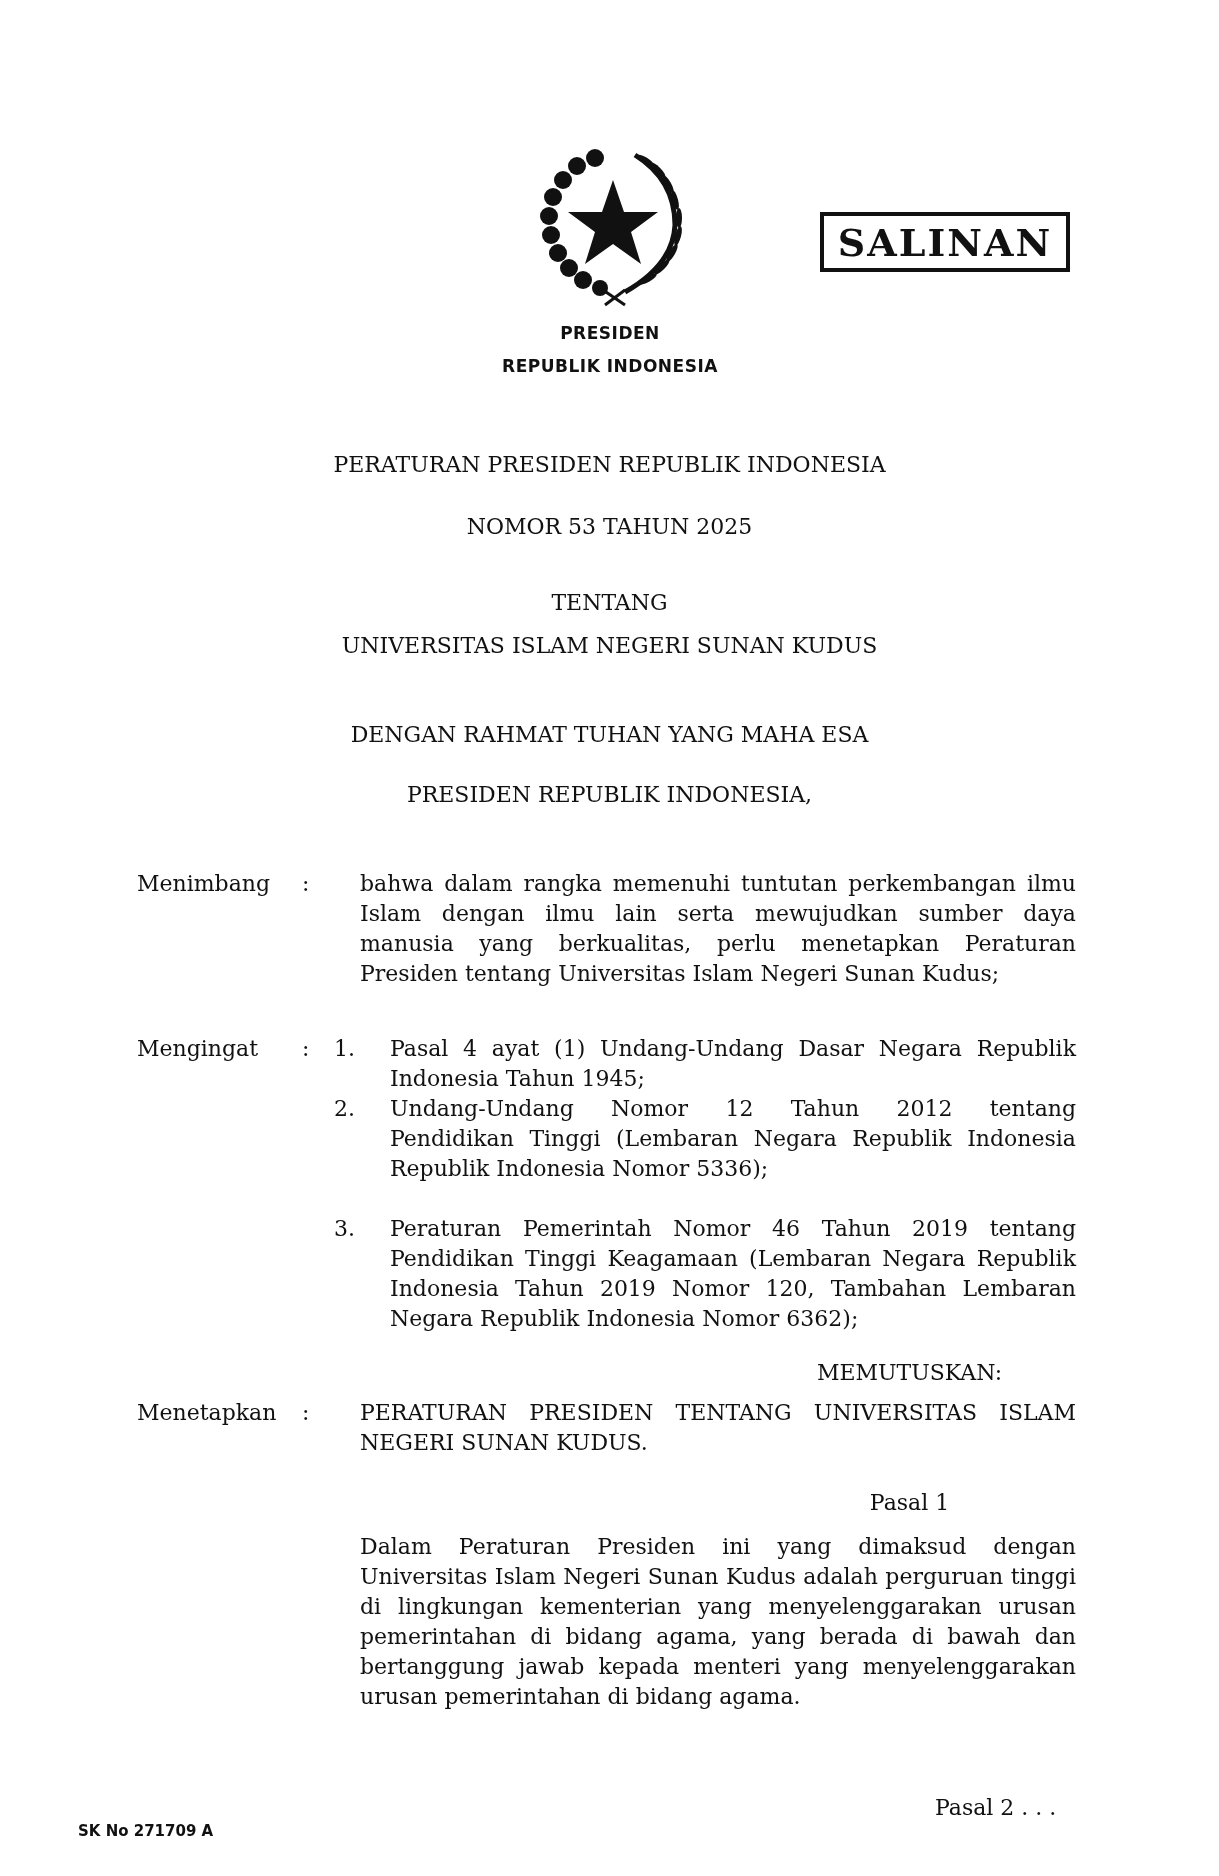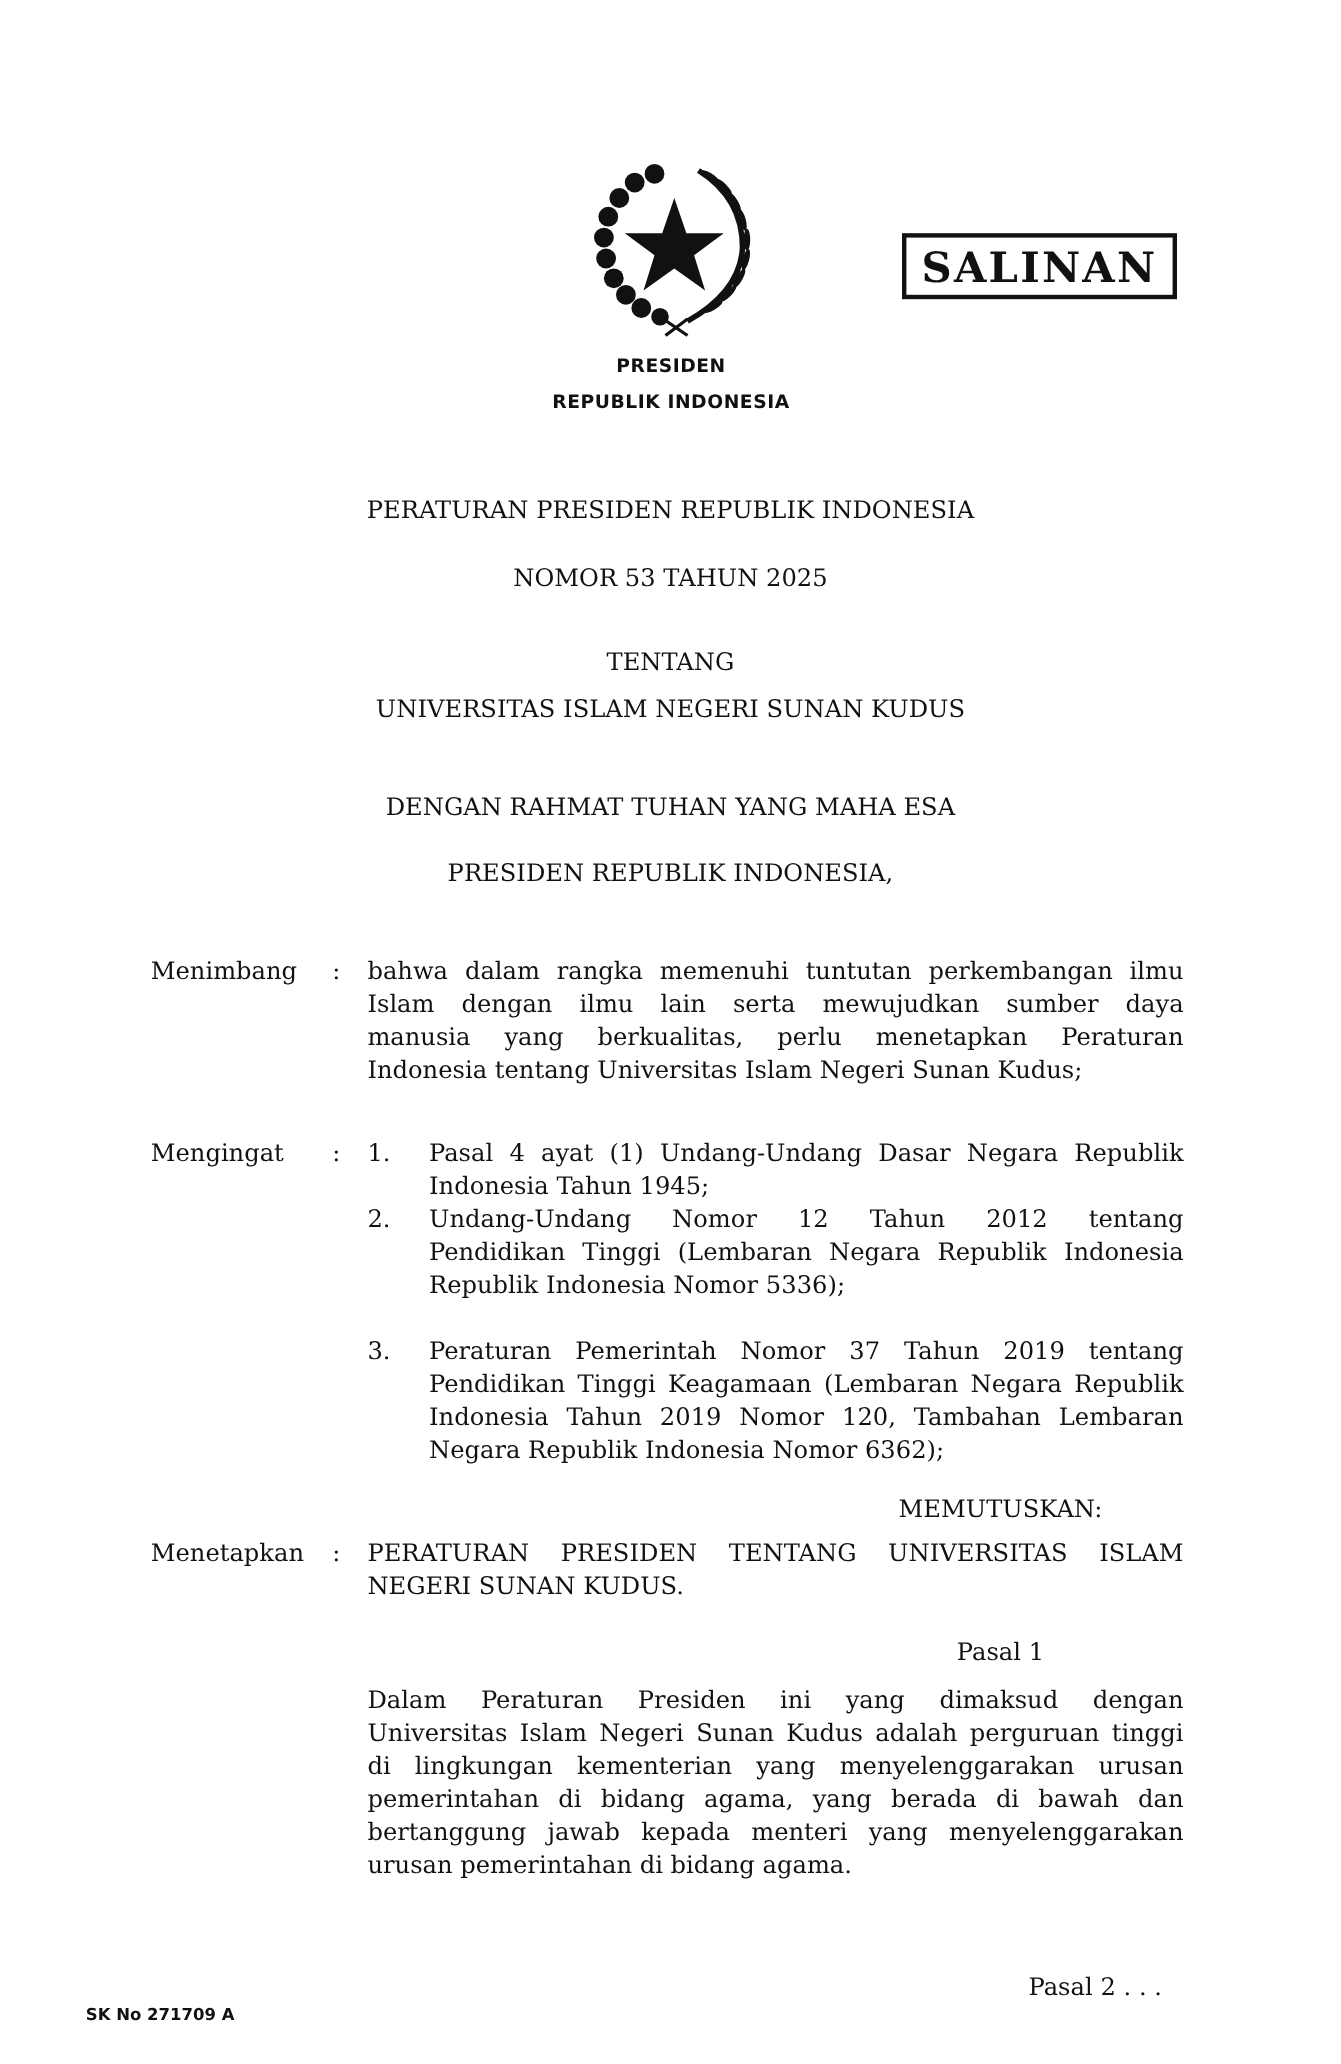--- a/index.html
+++ b/index.html
@@ -27,21 +27,21 @@
       font-size: 22px;
     }
     .label {
       position: absolute; left: 137px; font-size: 22px;
     }
     .colon { position: absolute; left: 302px; font-size: 22px; }
     .para {
       position: absolute; left: 334px; width: 742px;
       font-size: 22px; line-height: 30px; text-align: justify;
     }
-    .para .ln { display: block; text-align: justify; text-align-last: justify; }
+    .para .ln { display: block; text-align: justify; text-align-last: justify; margin-left: 26px; }
     .para .ln.last { text-align-last: left; }
     .num { position: absolute; left: 334px; font-size: 22px; }
     .item { position: absolute; left: 390px; width: 686px; font-size: 22px; line-height: 30px; }
     .item .ln { display: block; text-align: justify; text-align-last: justify; }
     .item .ln.last { text-align-last: left; }
     .footer-left {
       position: absolute; left: 78px; top: 1822px;
       font-family: "DejaVu Sans", "Liberation Sans", sans-serif; font-weight: bold; font-size: 15px;
     }
     .footer-right { position: absolute; left: 935px; top: 1795px; font-size: 22px; }
@@ -97,42 +97,42 @@
 <div class="center-line" style="top:633px;">UNIVERSITAS ISLAM NEGERI SUNAN KUDUS</div>
 <div class="center-line" style="top:722px;">DENGAN RAHMAT TUHAN YANG MAHA ESA</div>
 <div class="center-line" style="top:782px;">PRESIDEN REPUBLIK INDONESIA,</div>
 
 <div class="label" style="top:871px;">Menimbang</div>
 <div class="colon" style="top:871px;">:</div>
 <div class="para" style="top:869px;">
   <span class="ln">bahwa dalam rangka memenuhi tuntutan perkembangan ilmu</span>
   <span class="ln">Islam dengan ilmu lain serta mewujudkan sumber daya</span>
   <span class="ln">manusia yang berkualitas, perlu menetapkan Peraturan</span>
-  <span class="ln last">Indonesia tentang Universitas Islam Negeri Sunan Kudus;</span>
+  <span class="ln last">Presiden tentang Universitas Islam Negeri Sunan Kudus;</span>
 </div>
 
 <div class="label" style="top:1036px;">Mengingat</div>
 <div class="colon" style="top:1036px;">:</div>
 
 <div class="num" style="top:1036px;">1.</div>
 <div class="item" style="top:1034px;">
   <span class="ln">Pasal 4 ayat (1) Undang-Undang Dasar Negara Republik</span>
   <span class="ln last">Indonesia Tahun 1945;</span>
 </div>
 
 <div class="num" style="top:1096px;">2.</div>
 <div class="item" style="top:1094px;">
   <span class="ln">Undang-Undang Nomor 12 Tahun 2012 tentang</span>
   <span class="ln">Pendidikan Tinggi (Lembaran Negara Republik Indonesia</span>
   <span class="ln last">Republik Indonesia Nomor 5336);</span>
 </div>
 
 <div class="num" style="top:1216px;">3.</div>
 <div class="item" style="top:1214px;">
-  <span class="ln">Peraturan Pemerintah Nomor 37 Tahun 2019 tentang</span>
+  <span class="ln">Peraturan Pemerintah Nomor 46 Tahun 2019 tentang</span>
   <span class="ln">Pendidikan Tinggi Keagamaan (Lembaran Negara Republik</span>
   <span class="ln">Indonesia Tahun 2019 Nomor 120, Tambahan Lembaran</span>
   <span class="ln last">Negara Republik Indonesia Nomor 6362);</span>
 </div>
 
 <div class="center-line" style="top:1360px; left:300px;">MEMUTUSKAN:</div>
 
 <div class="label" style="top:1400px;">Menetapkan</div>
 <div class="colon" style="top:1400px;">:</div>
 <div class="para" style="top:1398px;">

